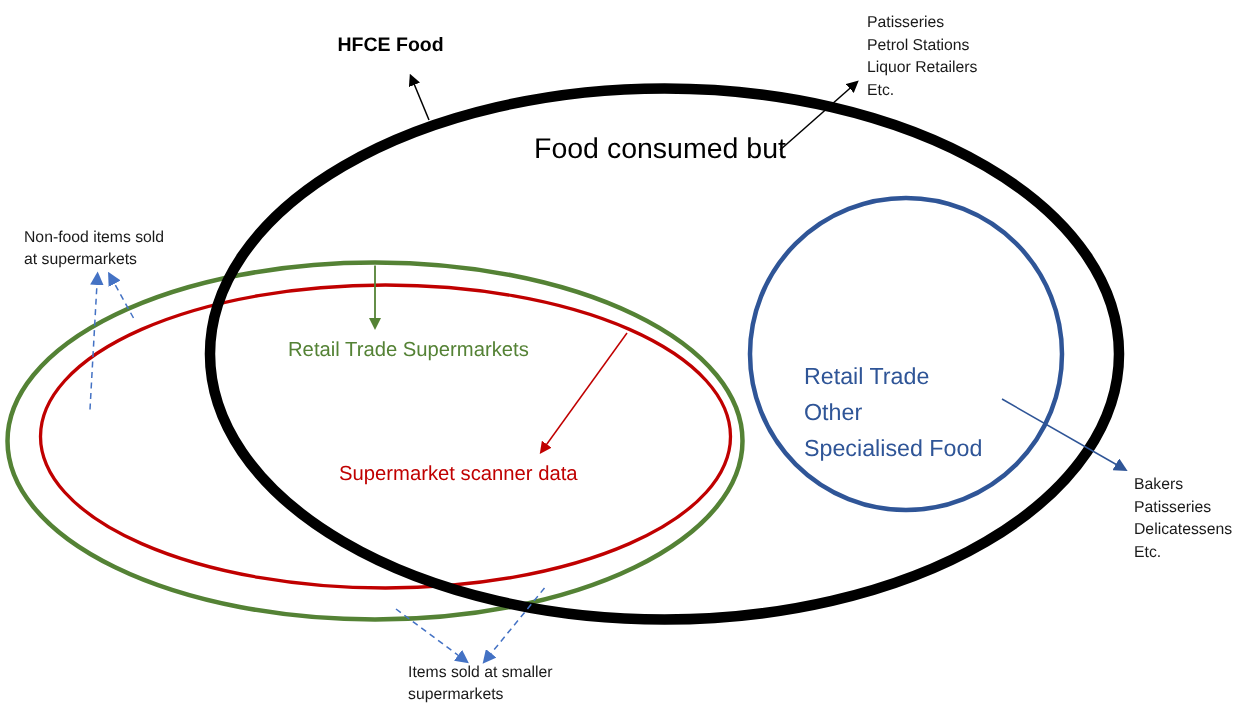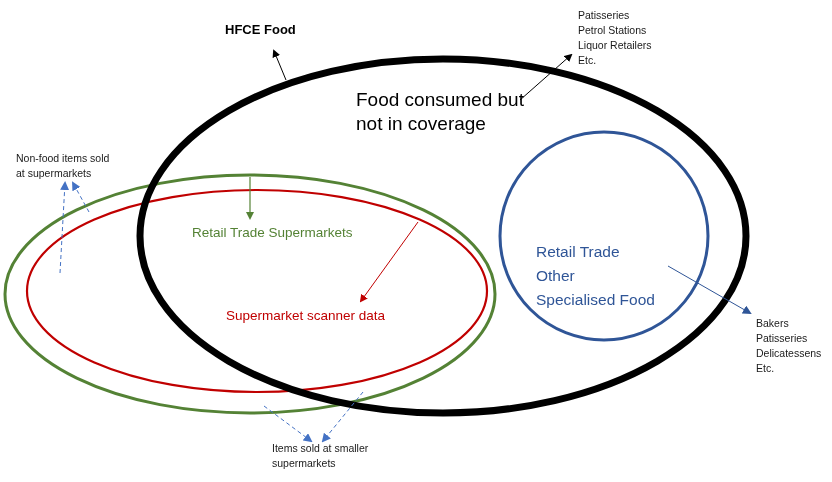--- a/index.html
+++ b/index.html
@@ -54,21 +54,20 @@
   <line x1="60" y1="273" x2="65" y2="183" stroke="#4472c4" stroke-width="1" stroke-dasharray="4,3" marker-end="url(#arrDash)"></line>
   <line x1="89" y1="212" x2="73" y2="183" stroke="#4472c4" stroke-width="1" stroke-dasharray="4,3" marker-end="url(#arrDash)"></line>
   <line x1="264" y1="406" x2="311" y2="441" stroke="#4472c4" stroke-width="1" stroke-dasharray="4,3" marker-end="url(#arrDash)"></line>
   <line x1="363" y1="392" x2="323" y2="441" stroke="#4472c4" stroke-width="1" stroke-dasharray="4,3" marker-end="url(#arrDash)"></line>
 </svg>
 
 <div class="lbl title" style="left:225px; top:23px;">HFCE Food</div>
 
 <div class="lbl big-black stack" style="left:356px; top:88px;">
   <span>Food consumed but</span>
-  <span>not in coverage</span>
 </div>
 
 <div class="lbl small-black stack" style="left:578px; top:8px;">
   <span>Patisseries</span>
   <span>Petrol Stations</span>
   <span>Liquor Retailers</span>
   <span>Etc.</span>
 </div>
 
 <div class="lbl small-black stack" style="left:16px; top:151px;">

